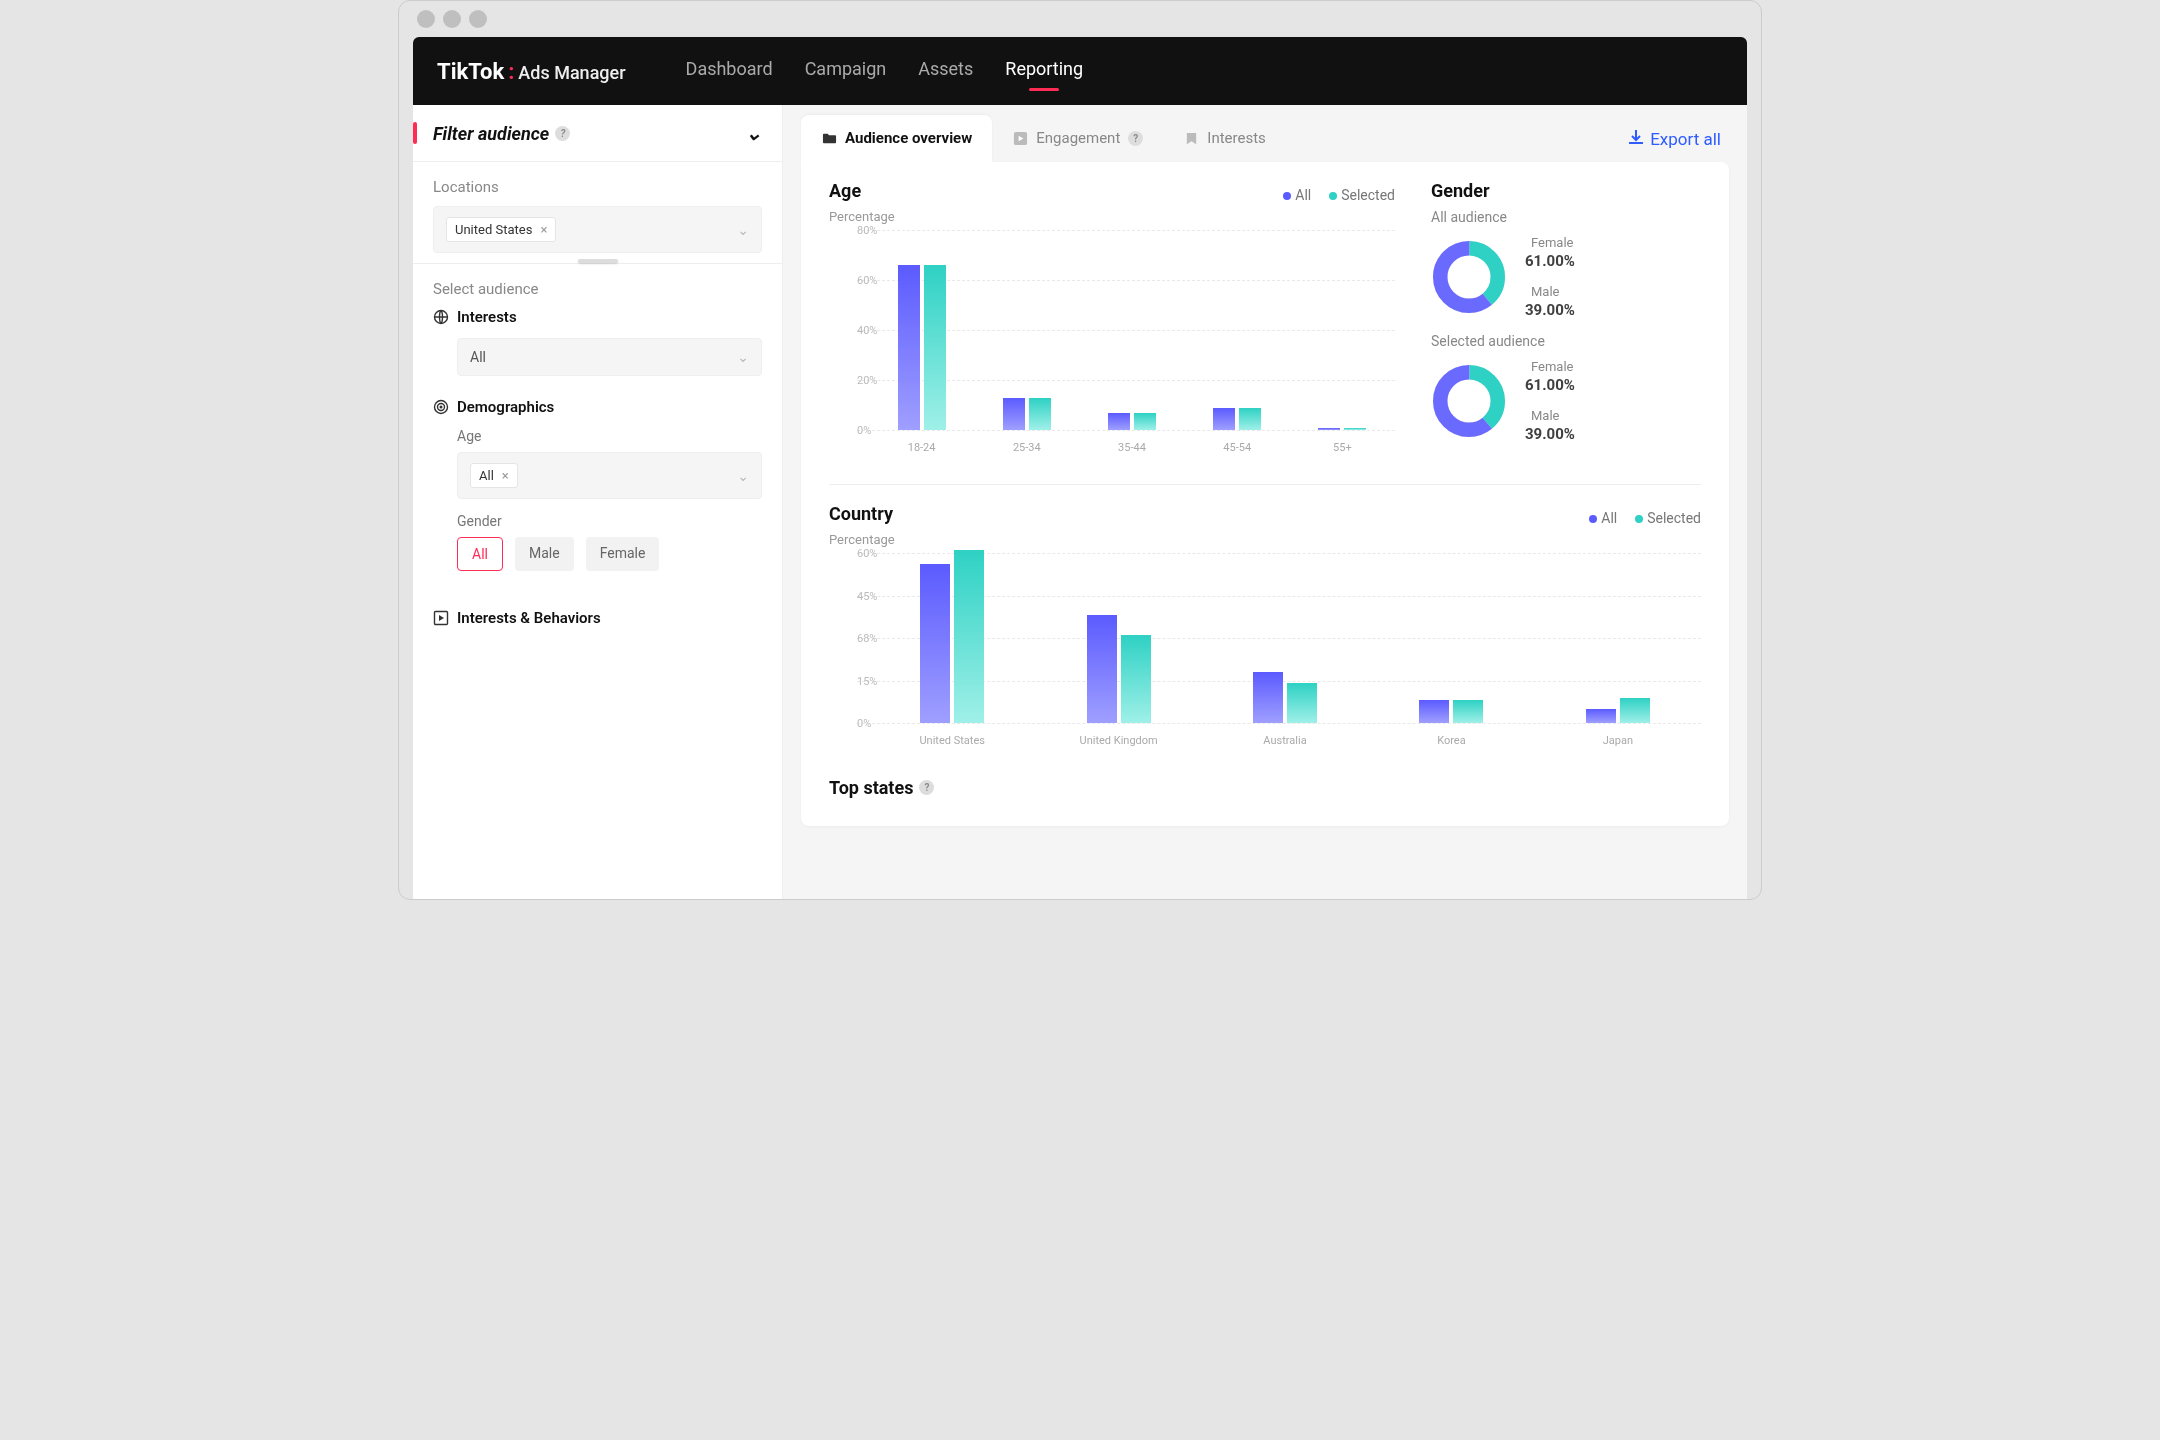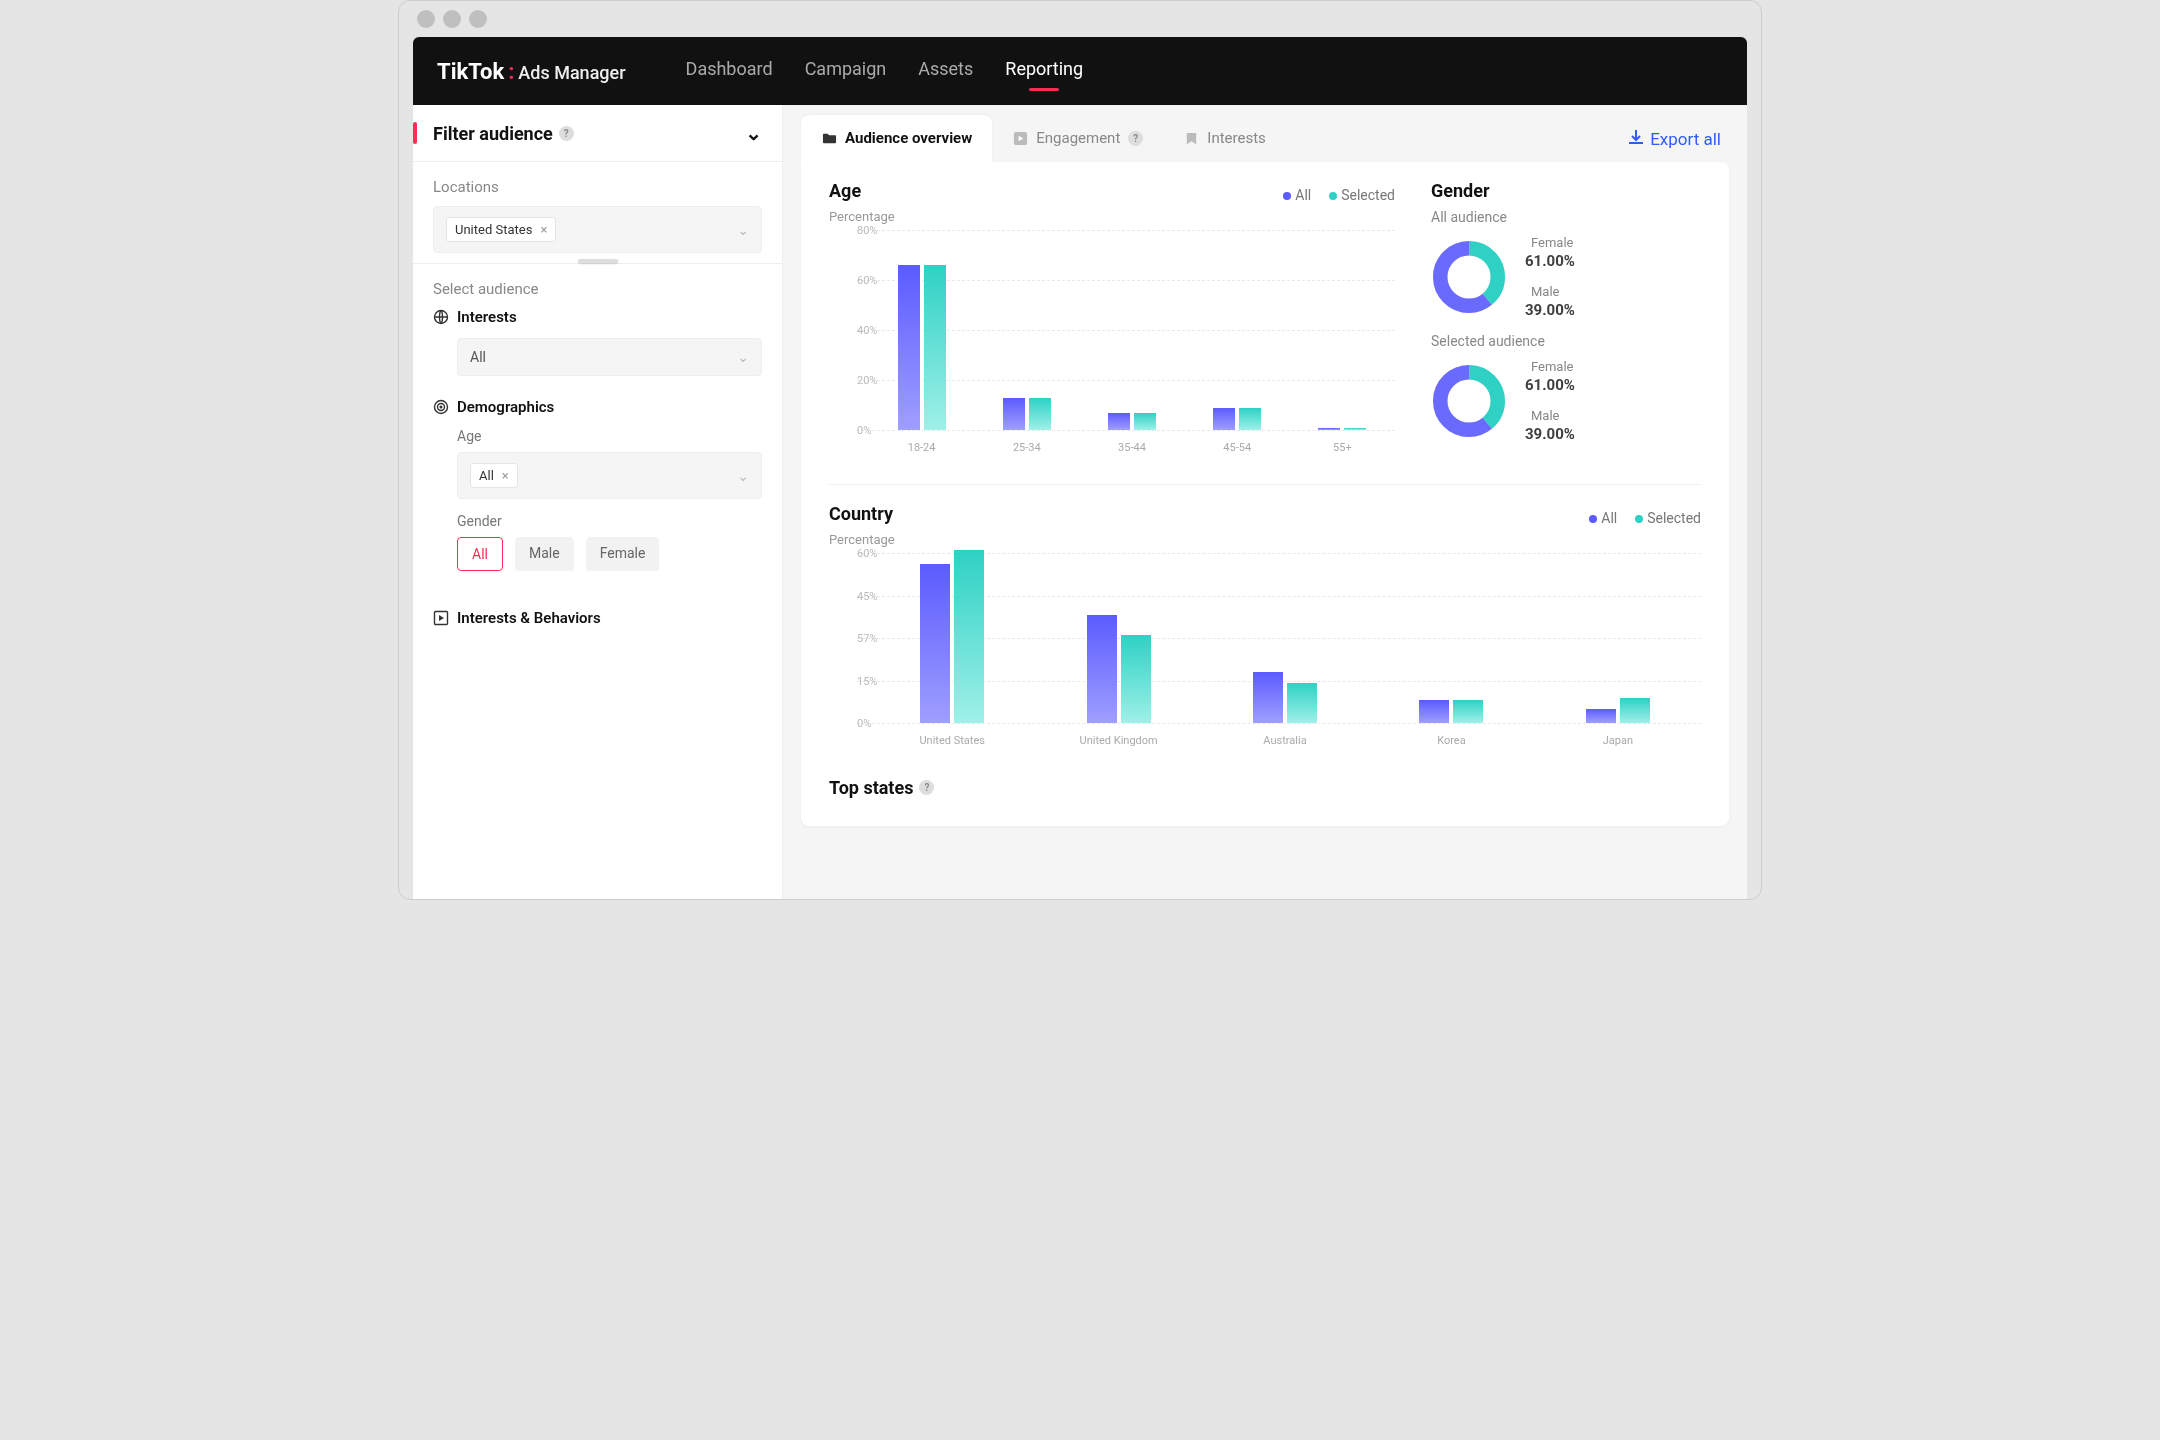--- a/index.html
+++ b/index.html
@@ -97,21 +97,21 @@
       <div class="navlinks">
         <div class="navlink">Dashboard</div>
         <div class="navlink">Campaign</div>
         <div class="navlink">Assets</div>
         <div class="navlink active">Reporting</div>
       </div>
     </div>
     <div class="body">
 
       <div class="sidebar">
-        <div class="sb-section" style="position:relative;">
+        <div class="sb-section" style="position:relative;font-style:italic;">
           <div class="sb-head">
             <div class="left">
               <span class="sb-accent"></span>
               <span>Filter audience</span>
               <span class="help-icon">?</span>
             </div>
             <span class="chev">⌄</span>
           </div>
         </div>
         <div class="sb-section" style="padding-bottom:0;">
@@ -334,21 +334,21 @@
             </div>
           </div>
           <div class="sect-sub">Percentage</div>
           <div class="chart-area-lg" id="country-chart">
               <div class="ygrid">
                 <div class="gline" style="top:0%"></div>
                 <div class="ylab" style="top:0px">60%</div>
                 <div class="gline" style="top:25%"></div>
                 <div class="ylab" style="top:42.5px">45%</div>
                 <div class="gline" style="top:50%"></div>
-                <div class="ylab" style="top:85px">57%</div>
+                <div class="ylab" style="top:85px">68%</div>
                 <div class="gline" style="top:75%"></div>
                 <div class="ylab" style="top:127.5px">15%</div>
                 <div class="gline" style="top:100%"></div>
                 <div class="ylab" style="top:170px">0%</div>
               </div>
               <div class="bars">
                 <div class="group">
                   <div class="bar bar-all" style="height:158.66666666666666px;width:30px"></div>
                   <div class="bar bar-sel" style="height:172.83333333333331px;width:30px"></div>
                 </div>

